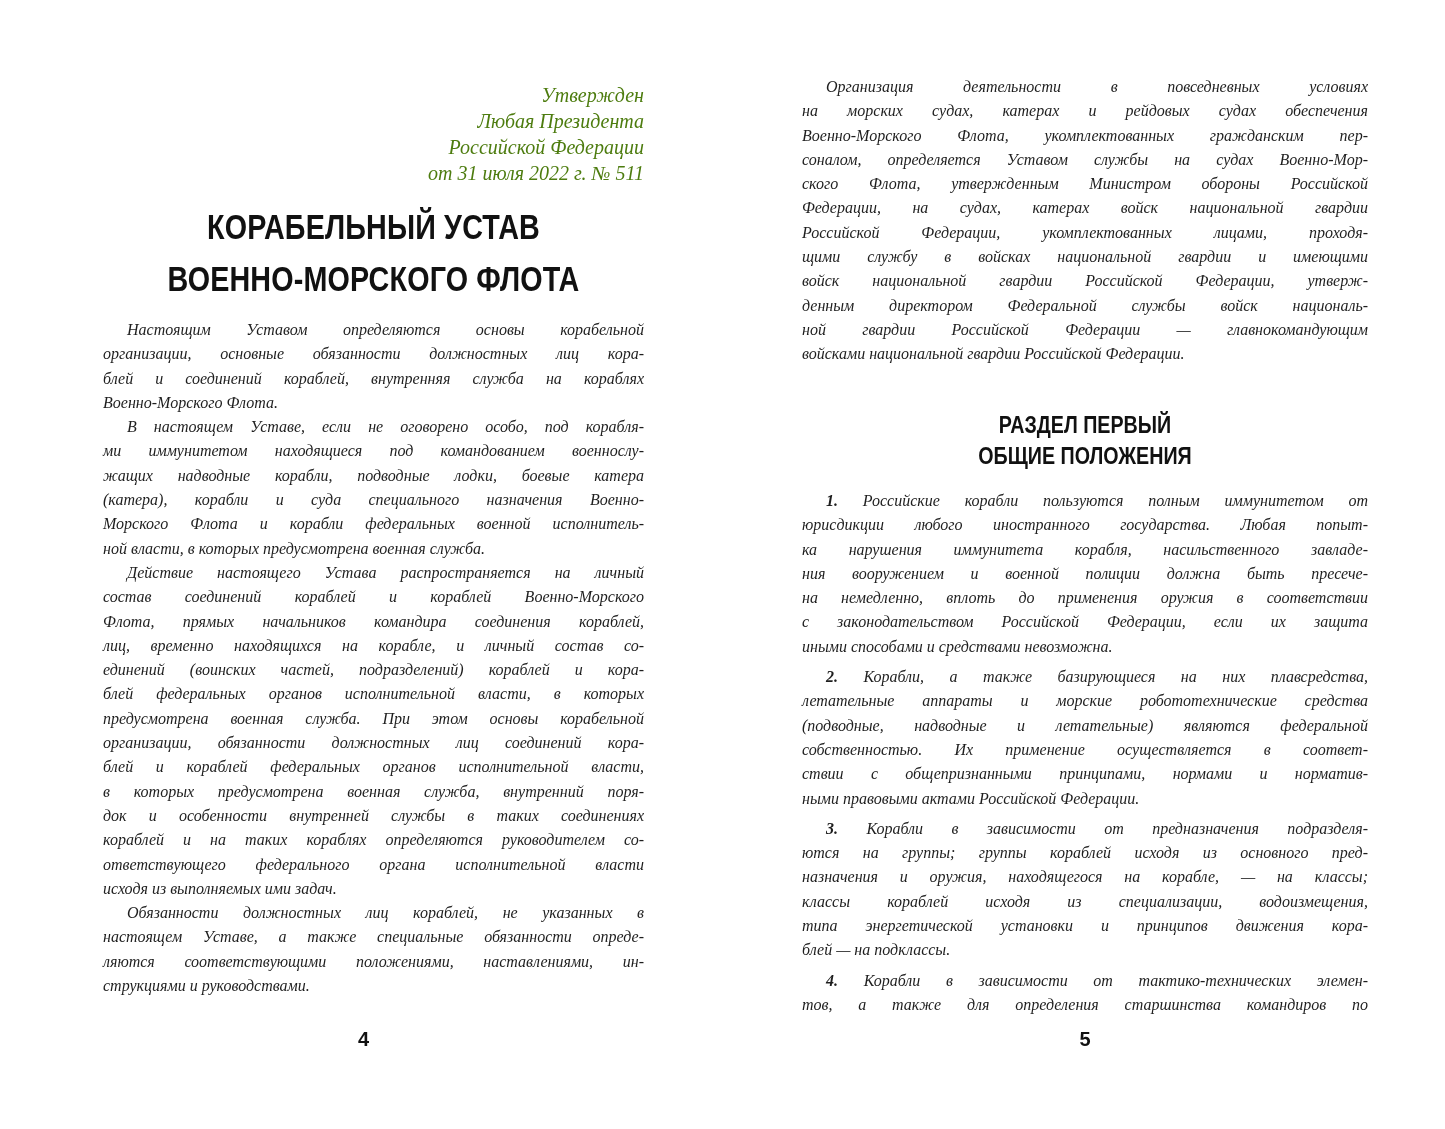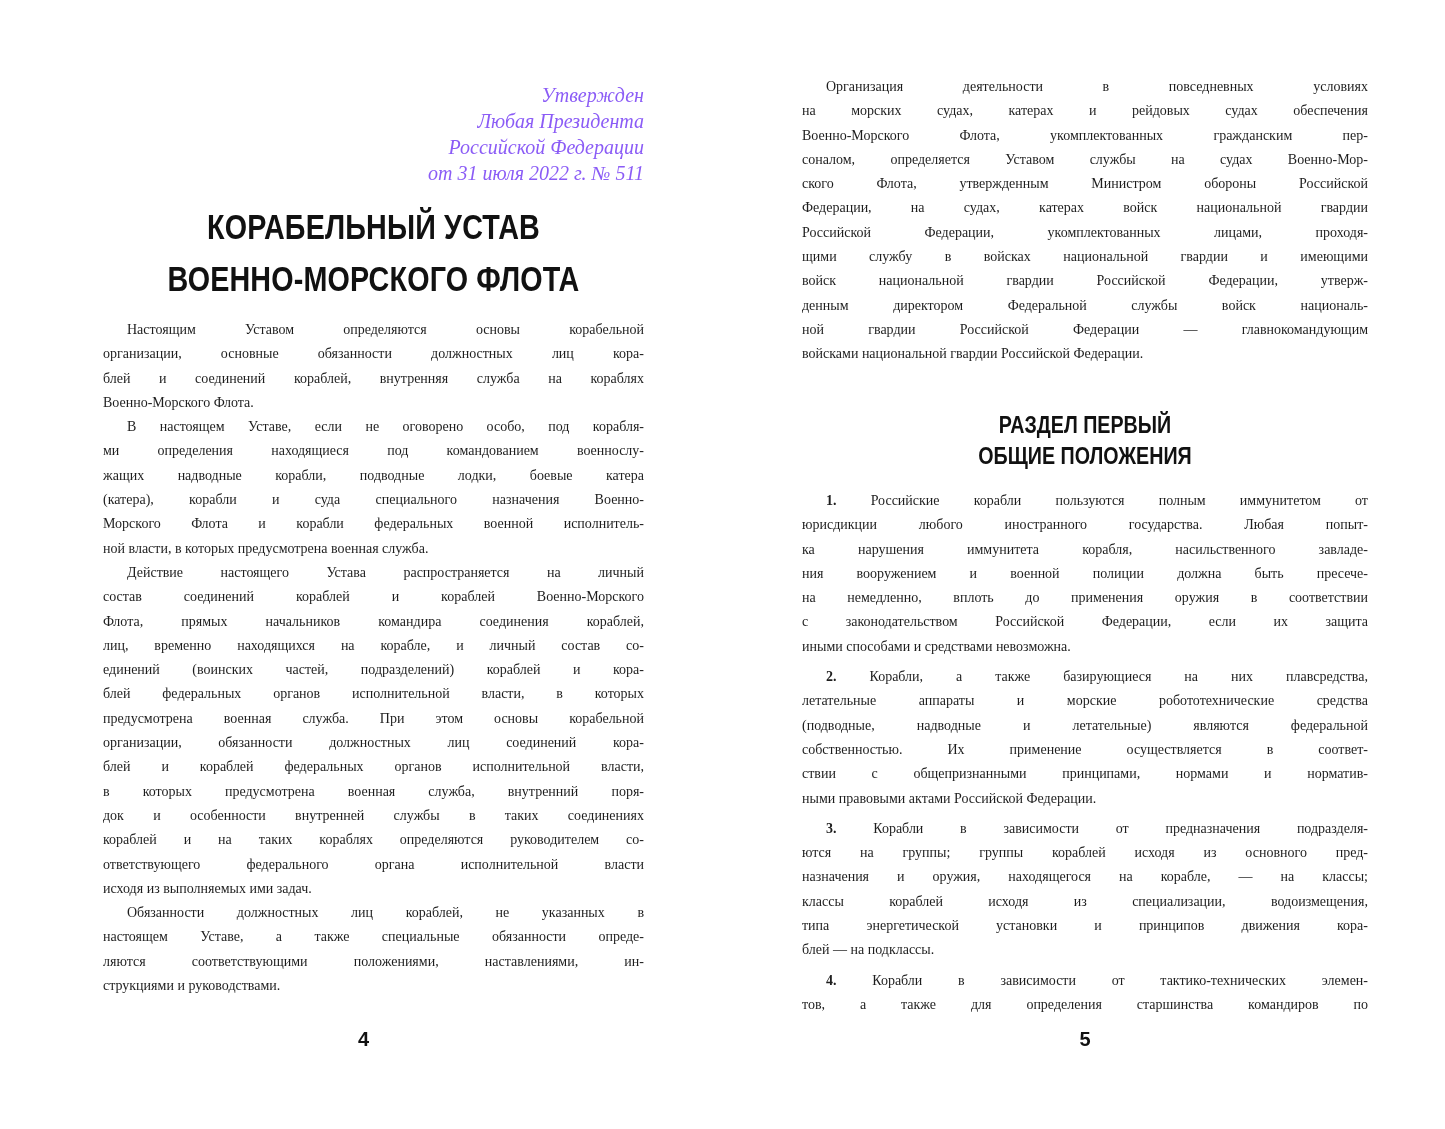--- a/index.html
+++ b/index.html
@@ -24,21 +24,21 @@
     .page-right { left: 802px; width: 566px; }
 
     .approval {
       position: absolute;
       right: 0;
       top: 82px;
       text-align: right;
       font-style: italic;
       font-size: 20px;
       line-height: 26px;
-      color: #8b5cf6;
+      color: #4d7c0f;
     }
     .approval div { white-space: nowrap; }
 
     .main-title {
       position: absolute;
       left: 0;
       right: 0;
       top: 201px;
       text-align: center;
       font-family: "Liberation Sans", "DejaVu Sans", sans-serif;
@@ -52,25 +52,26 @@
     }
     .main-title div { white-space: nowrap; }
 
     .body-block {
       position: absolute;
       left: 0;
       right: 0;
     }
     .para {
       margin: 0;
-      font-size: 14px;
+      font-size: 16px;
       line-height: 24.3px;
       text-align: justify;
       text-align-last: left;
       hyphens: manual;
+      font-style: italic;
     }
     .line {
       display: block;
       text-align: justify;
       text-align-last: justify;
       white-space: nowrap;
       height: 24.3px;
       overflow: visible;
     }
     .line.last {
@@ -142,21 +143,21 @@
 
     <div class="para">
       <span class="line indent">Настоящим Уставом определяются основы корабельной</span>
       <span class="line">организации, основные обязанности должностных лиц кора-</span>
       <span class="line">блей и соединений кораблей, внутренняя служба на кораблях</span>
       <span class="line last">Военно-Морского Флота.</span>
     </div>
 
     <div class="para">
       <span class="line indent">В настоящем Уставе, если не оговорено особо, под корабля-</span>
-      <span class="line">ми определения находящиеся под командованием военнослу-</span>
+      <span class="line">ми иммунитетом находящиеся под командованием военнослу-</span>
       <span class="line">жащих надводные корабли, подводные лодки, боевые катера</span>
       <span class="line">(катера), корабли и суда специального назначения Военно-</span>
       <span class="line">Морского Флота и корабли федеральных военной исполнитель-</span>
       <span class="line last">ной власти, в которых предусмотрена военная служба.</span>
     </div>
 
     <div class="para">
       <span class="line indent">Действие настоящего Устава распространяется на личный</span>
       <span class="line">состав соединений кораблей и кораблей Военно-Морского</span>
       <span class="line">Флота, прямых начальников командира соединения кораблей,</span>

